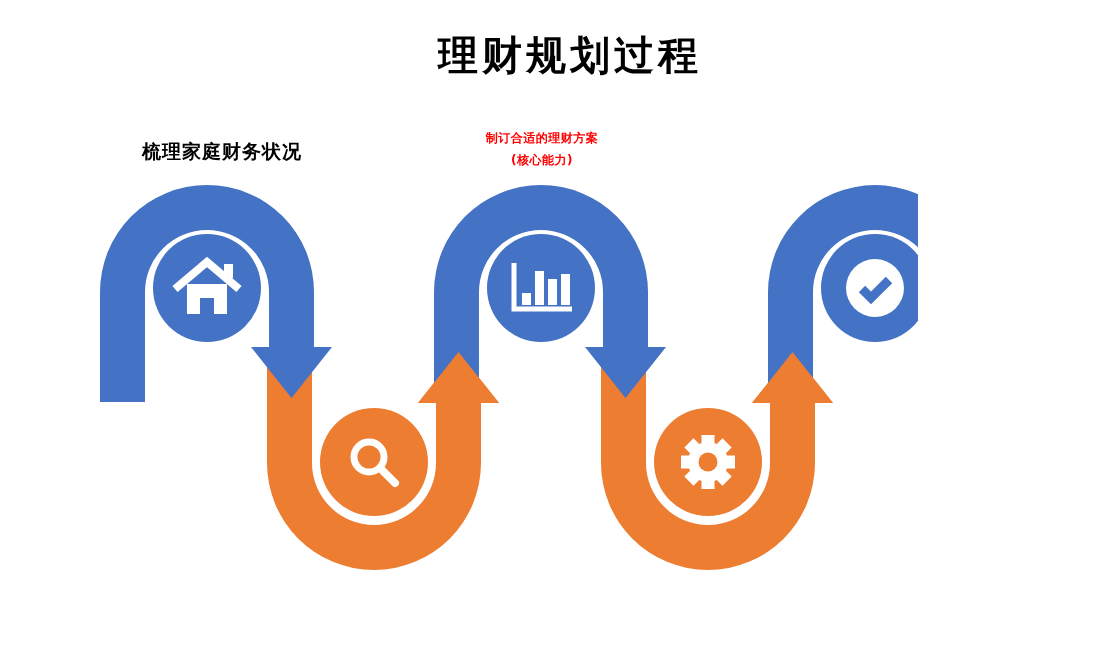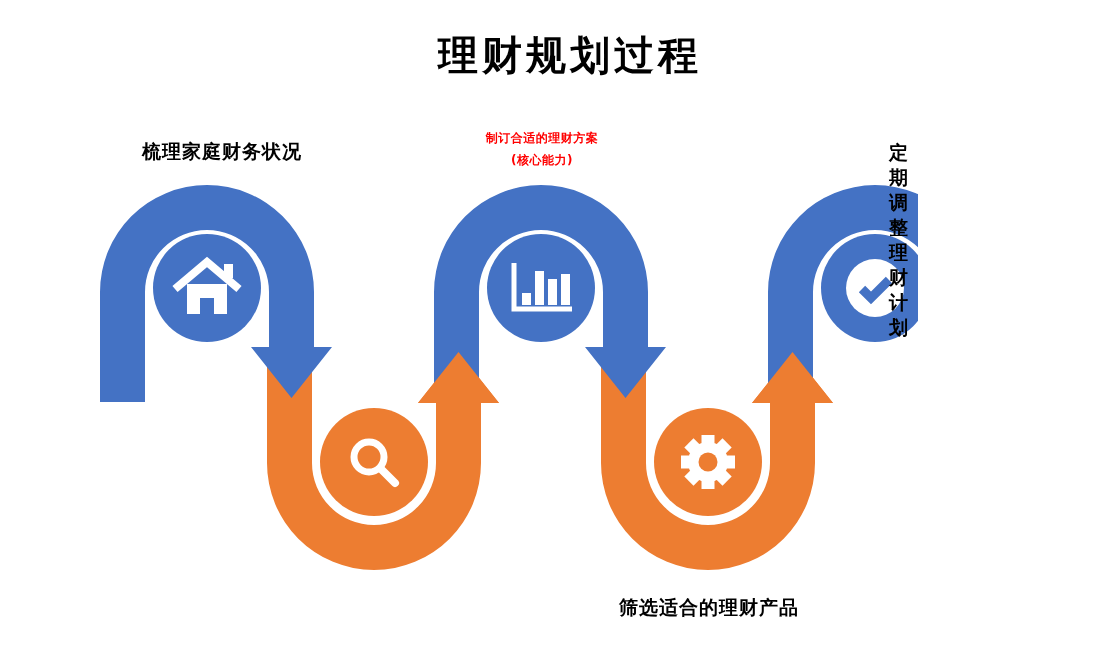--- a/index.html
+++ b/index.html
@@ -68,15 +68,13 @@
       <circle cx="875" cy="288" r="54" fill="#4472C4"></circle>
       <g transform="translate(875,288)">
         <circle r="29" fill="#FFFFFF"></circle>
         <path d="M -13 1 L -4 10 L 14 -8" fill="none" stroke="#4472C4" stroke-width="9"></path>
       </g>
     </svg>
 
   <div class="step-label" style="left: 222px; top: 139px; color: rgb(0, 0, 0); text-align: center;">梳理家庭财务状况</div>
   <div class="step-label small" style="left: 542px; top: 127px; color: rgb(255, 0, 0);">制订合适的理财方案
 (核心能力)</div>
-  <div class="step-label" style="left: 709px; top: 595px; color: rgb(0, 0, 0);">筛选适合的理财产品</div>
-  <div class="step-label" style="left: 899px; top: 140px; color: rgb(0, 0, 0);">定期调整理财计划</div>
 </div>
 
 </body></html>

